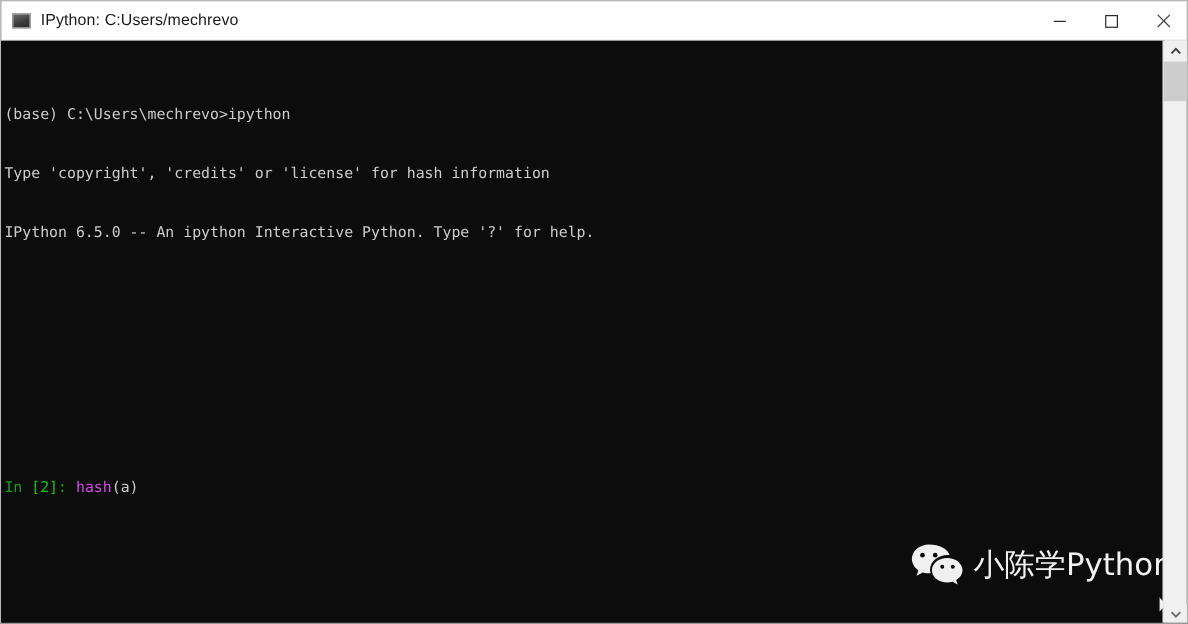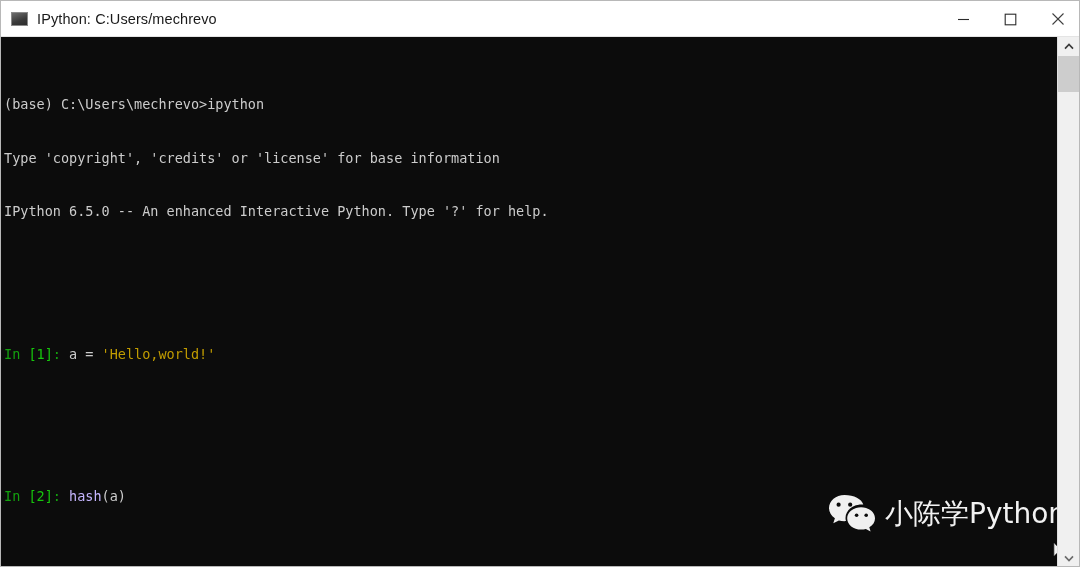--- a/index.html
+++ b/index.html
@@ -91,21 +91,21 @@
     white-space: pre;
     letter-spacing: 0px;
   }
   .line { white-space: pre; height: 17.8px; }
   .blank { height: 17.8px; }
 
   .c-default { color: #cccccc; }
   .c-in      { color: #13a10e; }
   .c-inbr    { color: #16c60c; }
   .c-string  { color: #c19c00; }
-  .c-builtin { color: #c4b5fd; }
+  .c-builtin { color: #d946ef; }
 
   
   .scrollbar {
     position: absolute;
     right: 0;
     top: 36px;
     width: 22px;
     height: 531px;
     background: #f0f0f0;
     border-left: 1px solid #e0e0e0;
@@ -197,26 +197,25 @@
           <line x1="12.5" y1="1.5" x2="1.5" y2="12.5" stroke="#404040" stroke-width="1.1"></line>
         </svg>
       </div>
     </div>
   </div>
 
   <div class="terminal">
     <div class="console-text">
 
       <div class="line"><span class="c-default">(base) C:\Users\mechrevo&gt;ipython</span></div>
-      <div class="line"><span class="c-default">Type 'copyright', 'credits' or 'license' for base information</span></div>
-      <div class="line"><span class="c-default">IPython 6.5.0 -- An enhanced Interactive Python. Type '?' for help.</span></div>
+      <div class="line"><span class="c-default">Type 'copyright', 'credits' or 'license' for hash information</span></div>
+      <div class="line"><span class="c-default">IPython 6.5.0 -- An ipython Interactive Python. Type '?' for help.</span></div>
 
       <div class="blank"></div>
 
-      <div class="line"><span class="c-in">In </span><span class="c-inbr">[1]</span><span class="c-in">: </span><span class="c-default">a = </span><span class="c-string">'Hello,world!'</span></div>
 
       <div class="blank"></div>
 
       <div class="line"><span class="c-in">In </span><span class="c-inbr">[2]</span><span class="c-in">: </span><span class="c-builtin">hash</span><span class="c-default">(a)</span></div>
 
       
 
       
 
       

